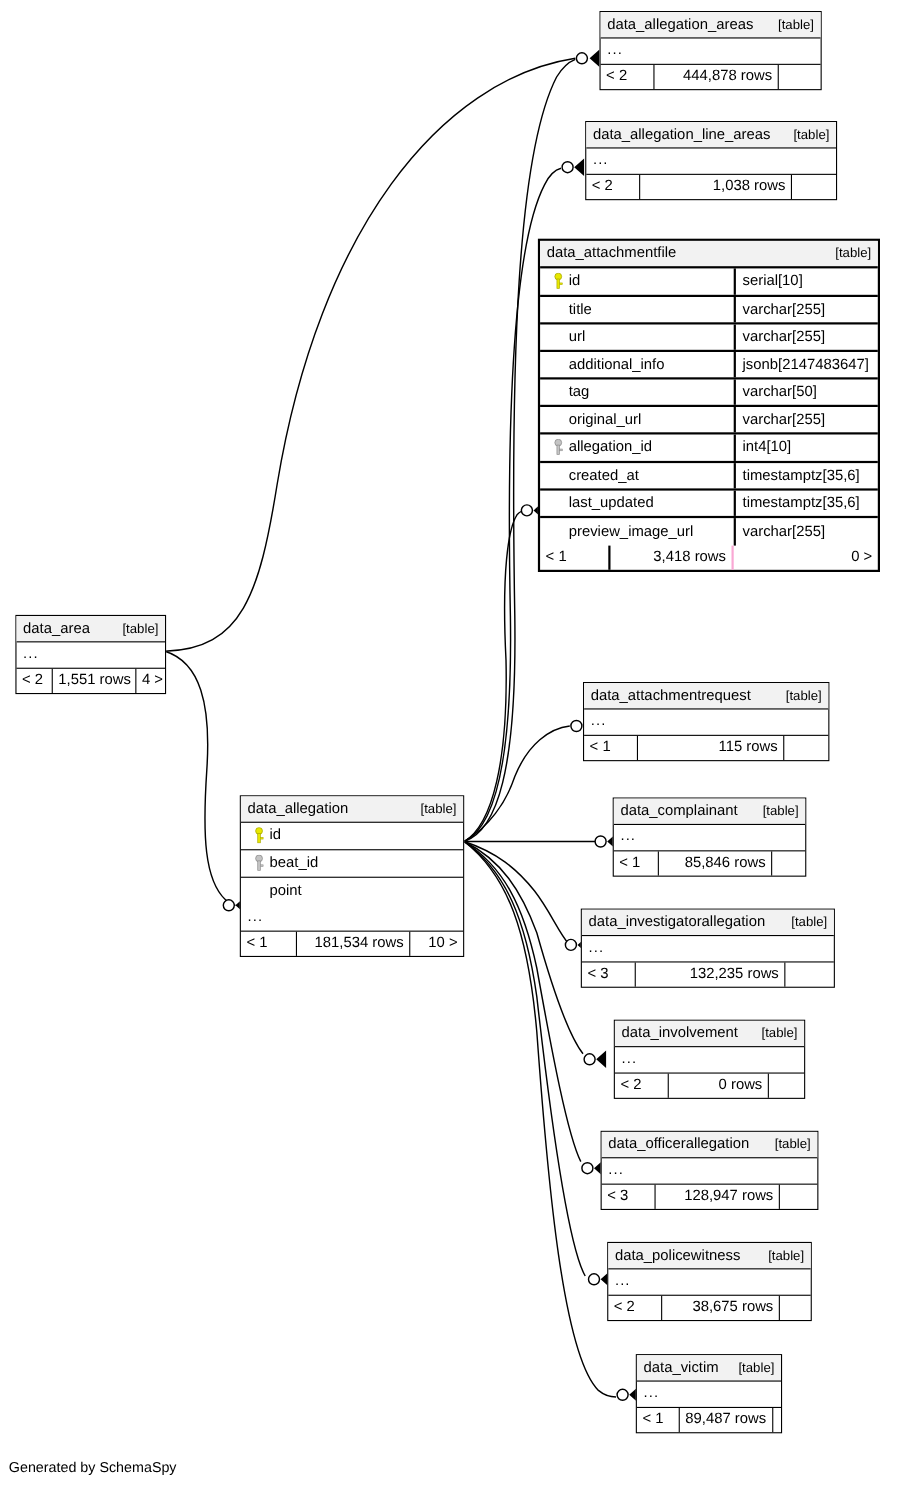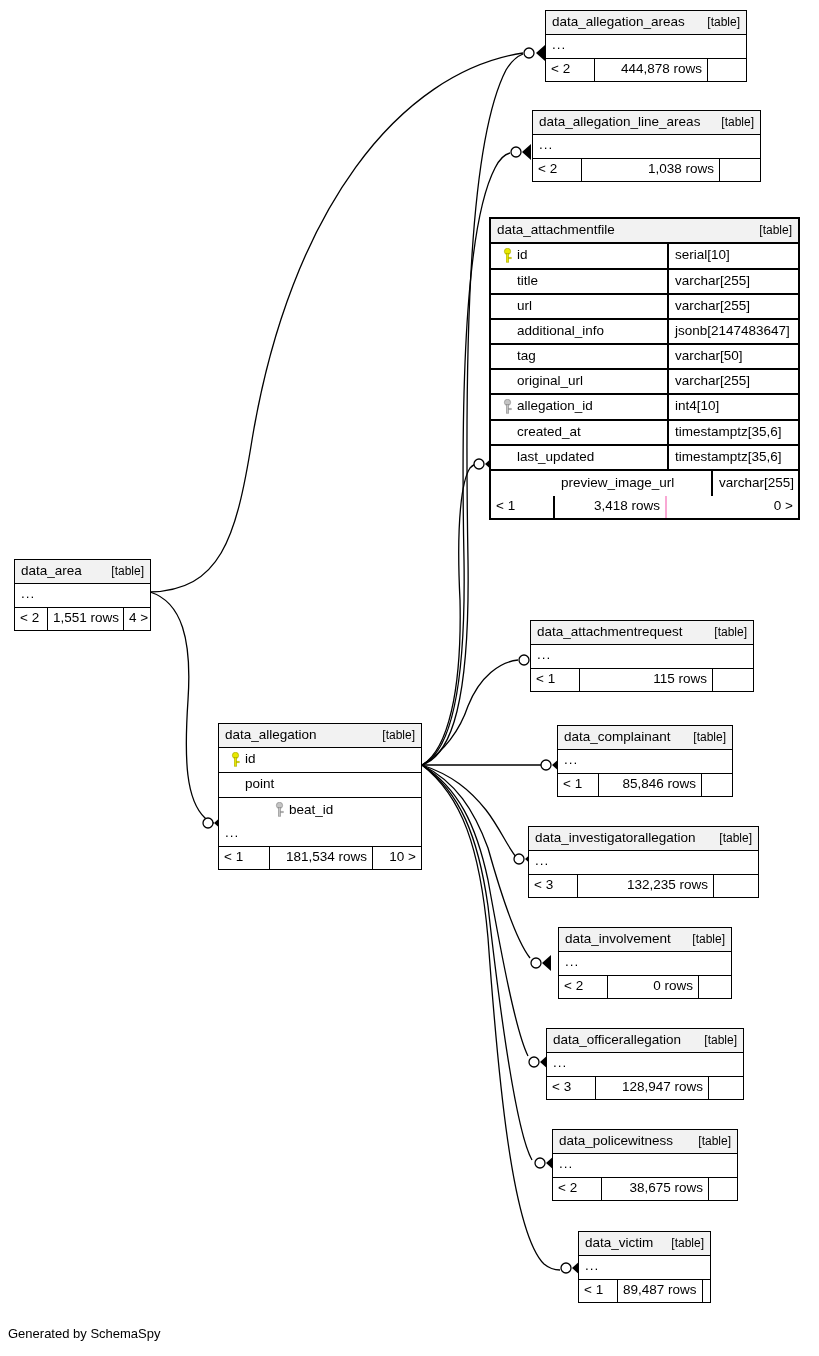--- a/index.html
+++ b/index.html
@@ -36,21 +36,21 @@
   .t-tag{font-size:12px;padding-left:8px;}
 
   .t-rows{display:block;}
   .t-row{
     display:flex;align-items:stretch;
     border-bottom:1px solid #000;
     box-sizing:border-box;
     min-height:25px;
   }
   .thick .t-row{border-bottom:2px solid #000;}
-  .t-row:last-child{border-bottom:none;margin-left:44px;}
+  .t-row:last-child{border-bottom:none;}
   .t-col{
     display:flex;align-items:center;
     padding:4px 6px 5px 6px;
     box-sizing:border-box;
     white-space:nowrap;
     overflow:hidden;
   }
   .t-col.c-name{flex:0 0 auto;}
   .t-col.c-type{border-left:1px solid #000;flex:1 1 auto;}
   .thick .t-col.c-type{border-left:2px solid #000;}
@@ -342,36 +342,36 @@
                 <circle cx="4.5" cy="3.4" r="3.1" fill="#e8e800" stroke="#a8a800" stroke-width="0.7"></circle>
                 <rect x="3.3" y="5.6" width="2.4" height="8.6" fill="#e8e800" stroke="#a8a800" stroke-width="0.6"></rect>
                 <rect x="5.6" y="9.2" width="2.6" height="1.6" fill="#e8e800" stroke="#a8a800" stroke-width="0.5"></rect>
               </svg>
           </span>
           <span>id</span>
         </div>
       </div>
       <div class="t-row">
         <div class="t-col c-name" style="flex:1 1 auto;">
-          <span class="keycell"></span>
-          <span>point</span>
-        </div>
-      </div>
-      <div class="t-row">
-        <div class="t-col c-name" style="flex:1 1 auto;">
           <span class="keycell">
             <svg class="key-svg" width="9" height="15" viewBox="0 0 9 15">
                 <circle cx="4.5" cy="3.4" r="3.1" fill="#c4c4c4" stroke="#8c8c8c" stroke-width="0.7"></circle>
                 <rect x="3.3" y="5.6" width="2.4" height="8.6" fill="#c4c4c4" stroke="#8c8c8c" stroke-width="0.6"></rect>
                 <rect x="5.6" y="9.2" width="2.6" height="1.6" fill="#c4c4c4" stroke="#8c8c8c" stroke-width="0.5"></rect>
               </svg>
           </span>
           <span>beat_id</span>
         </div>
       </div>
+      <div class="t-row">
+        <div class="t-col c-name" style="flex:1 1 auto;">
+          <span class="keycell"></span>
+          <span>point</span>
+        </div>
+      </div>
     </div>
     <div class="t-ellipsis">...</div>
     <div class="t-foot">
       <div class="f-left" style="flex:0 0 50px;">&lt; 1</div>
       <div class="f-mid" style="flex:0 0 104px;">181,534 rows</div>
       <div class="f-right">10 &gt;</div>
     </div>
   </div>
 
   <div class="tbl" style="left:528px;top:826px;width:231px;">

